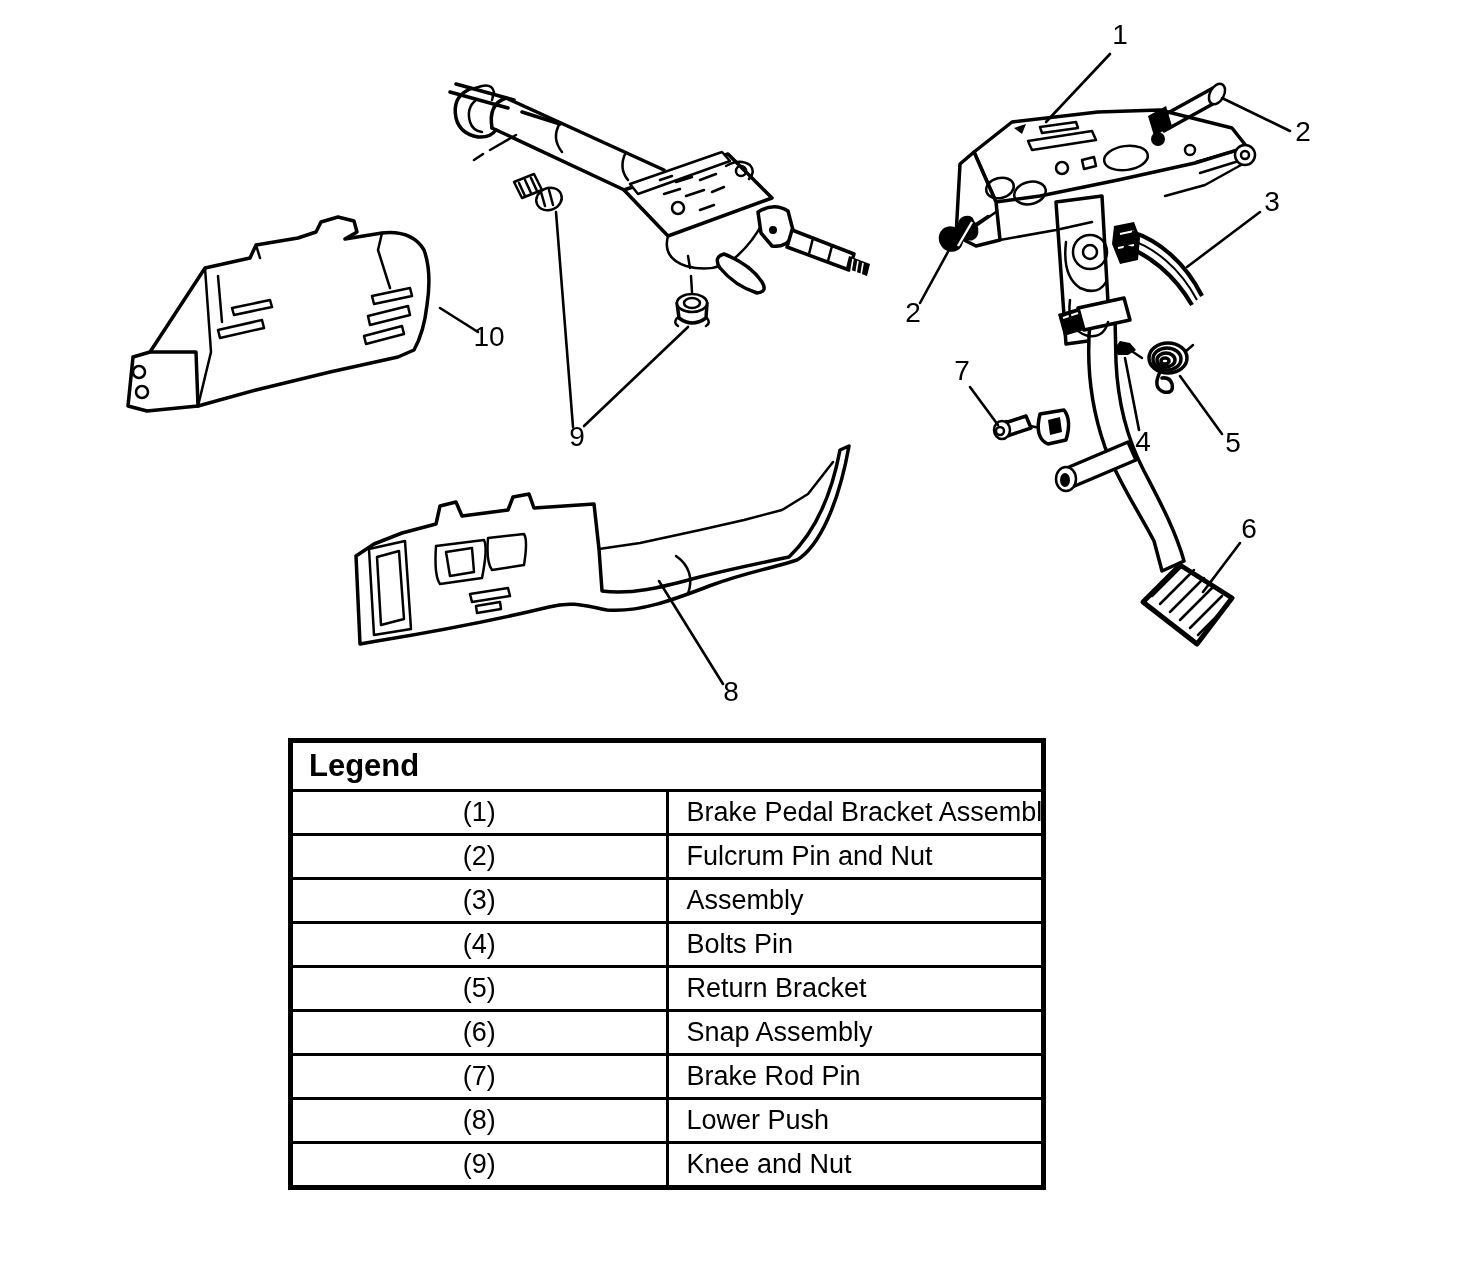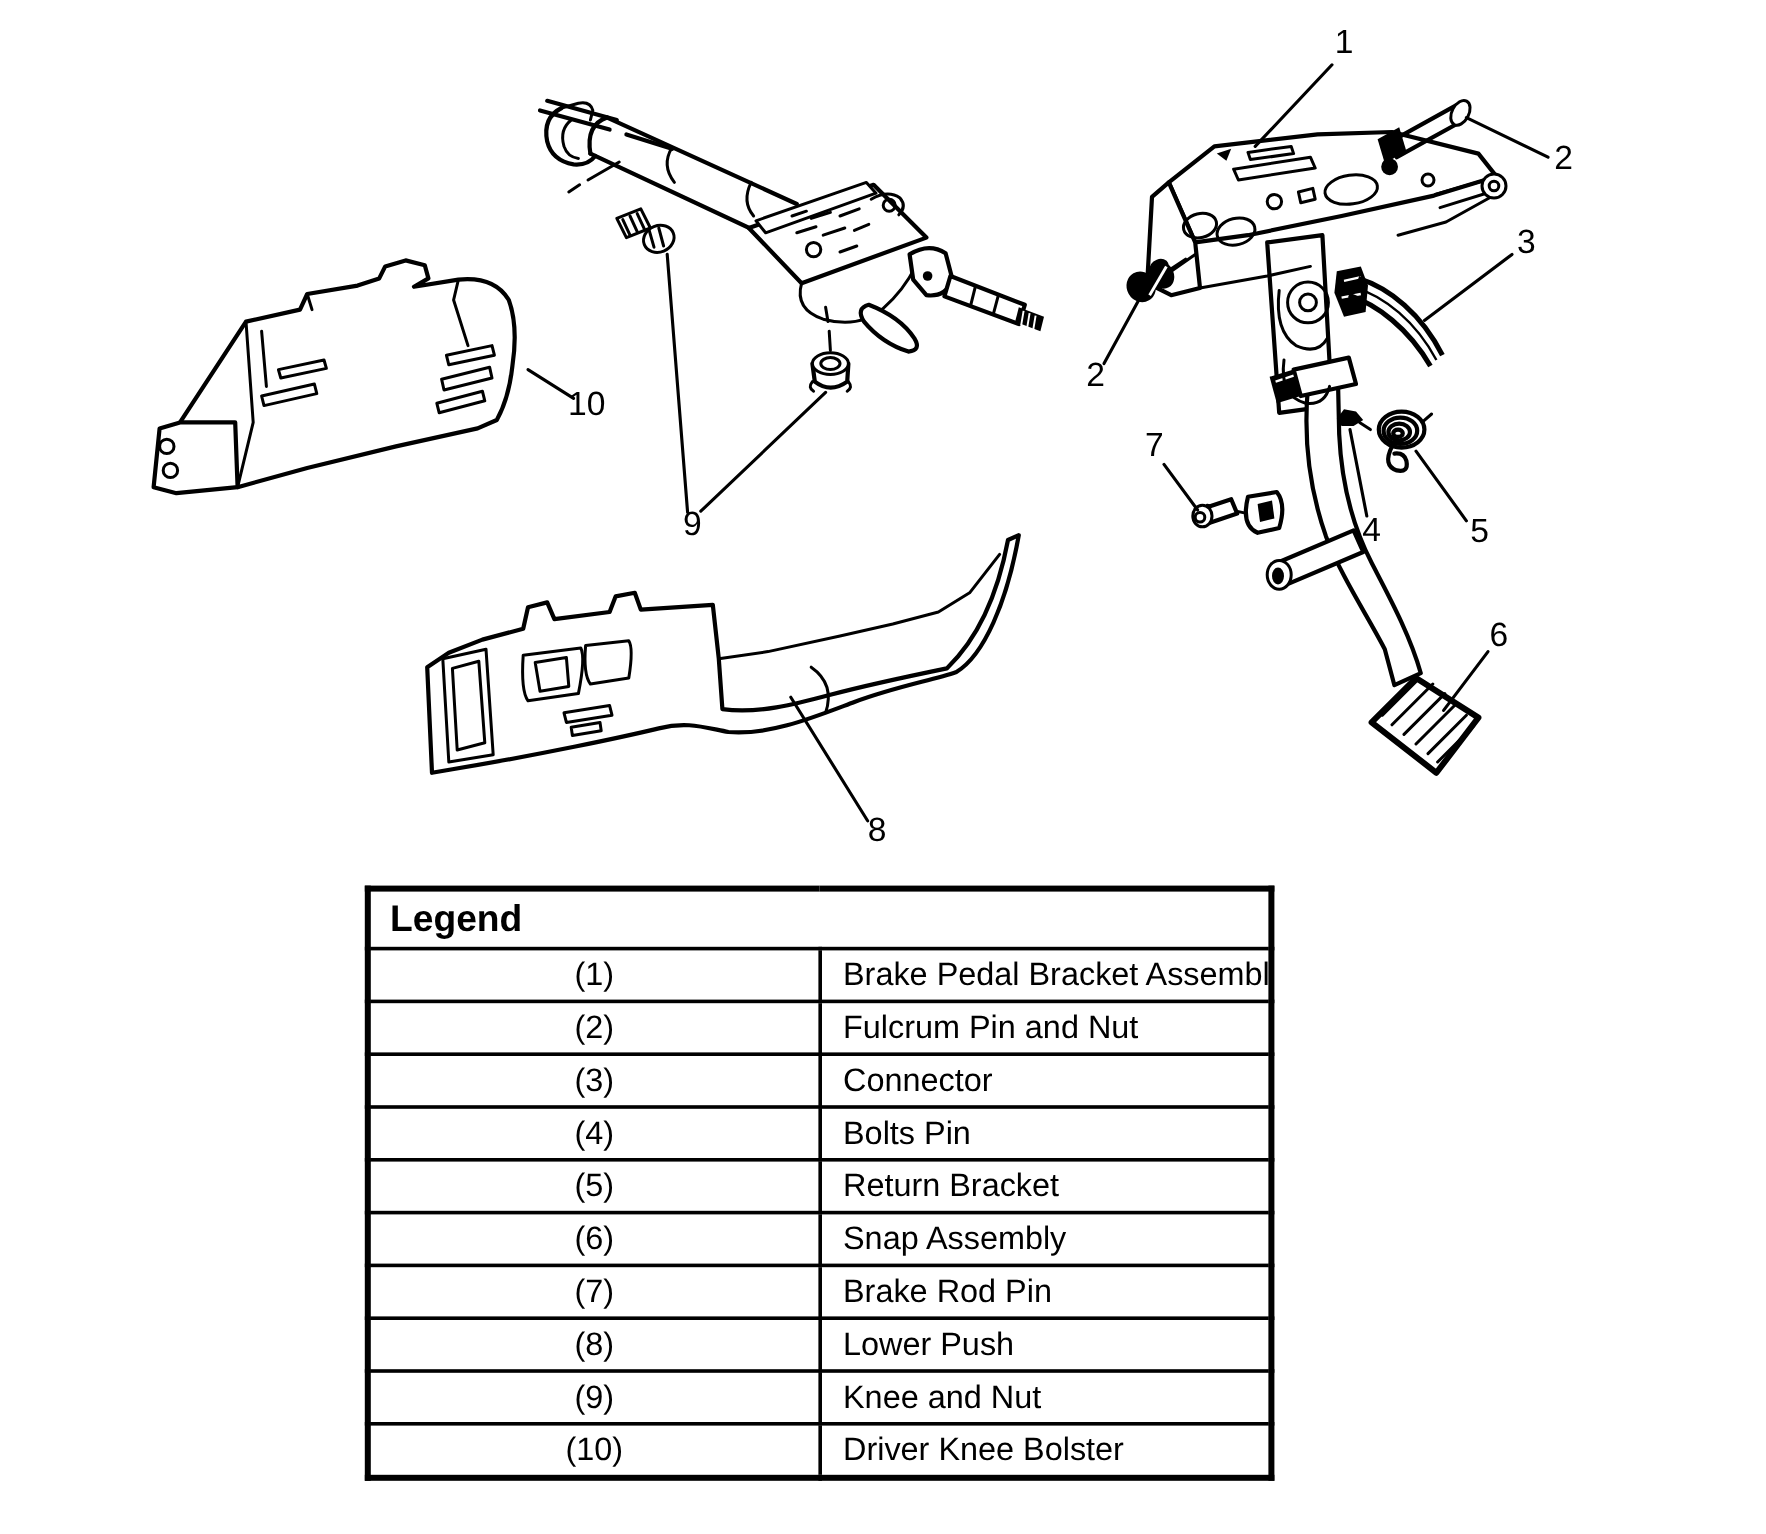--- a/index.html
+++ b/index.html
@@ -6,21 +6,21 @@
   #stage{position:relative;width:1472px;height:1278px;background:#ffffff;overflow:hidden;
          font-family:"Liberation Sans",sans-serif;}
   #art{position:absolute;left:0;top:0;width:1472px;height:1278px;}
   .ol{fill:#ffffff;stroke:#000000;stroke-width:3.5;stroke-linejoin:round;}
   .ol2{fill:none;stroke:#000000;stroke-width:3.5;stroke-linejoin:round;stroke-linecap:round;}
   .det{fill:none;stroke:#000000;stroke-width:2.5;stroke-linejoin:round;stroke-linecap:round;}
   .detw{fill:#ffffff;stroke:#000000;stroke-width:2.5;stroke-linejoin:round;}
   .blk{fill:#000000;stroke:none;}
   .leader{fill:none;stroke:#000000;stroke-width:2.6;stroke-linecap:round;}
   .callout{font-family:"Liberation Sans",sans-serif;font-size:28px;fill:#000000;text-anchor:middle;}
-  table.legend{position:absolute;left:304px;top:738px;width:758px;border-collapse:collapse;
+  table.legend{position:absolute;left:288px;top:738px;width:758px;border-collapse:collapse;
                border:5px solid #000;background:#fff;table-layout:fixed;}
   table.legend th.title{border:3px solid #000;text-align:left;font-size:31px;font-weight:bold;
                height:42px;padding:2px 0 2px 16px;}
   table.legend td{border:3px solid #000;font-size:27px;height:39px;overflow:hidden;white-space:nowrap;}
   table.legend td.num{width:152px;text-align:center;}
   table.legend td.desc{text-align:left;padding-left:18px;}
 </style>
 </head>
 <body>
 
@@ -235,21 +235,21 @@
     <tr>
       <td class="num">(1)</td>
       <td class="desc">Brake Pedal Bracket Assembly</td>
     </tr>
     <tr>
       <td class="num">(2)</td>
       <td class="desc">Fulcrum Pin and Nut</td>
     </tr>
     <tr>
       <td class="num">(3)</td>
-      <td class="desc">Connector</td>
+      <td class="desc">Assembly</td>
     </tr>
     <tr>
       <td class="num">(4)</td>
       <td class="desc">Bolts Pin</td>
     </tr>
     <tr>
       <td class="num">(5)</td>
       <td class="desc">Return Bracket</td>
     </tr>
     <tr>
@@ -261,20 +261,16 @@
       <td class="desc">Brake Rod Pin</td>
     </tr>
     <tr>
       <td class="num">(8)</td>
       <td class="desc">Lower Push</td>
     </tr>
     <tr>
       <td class="num">(9)</td>
       <td class="desc">Knee and Nut</td>
     </tr>
-    <tr>
-      <td class="num">(10)</td>
-      <td class="desc">Driver Knee Bolster</td>
-    </tr>
   </tbody>
 </table>
 
 </div>
 
 </body></html>

